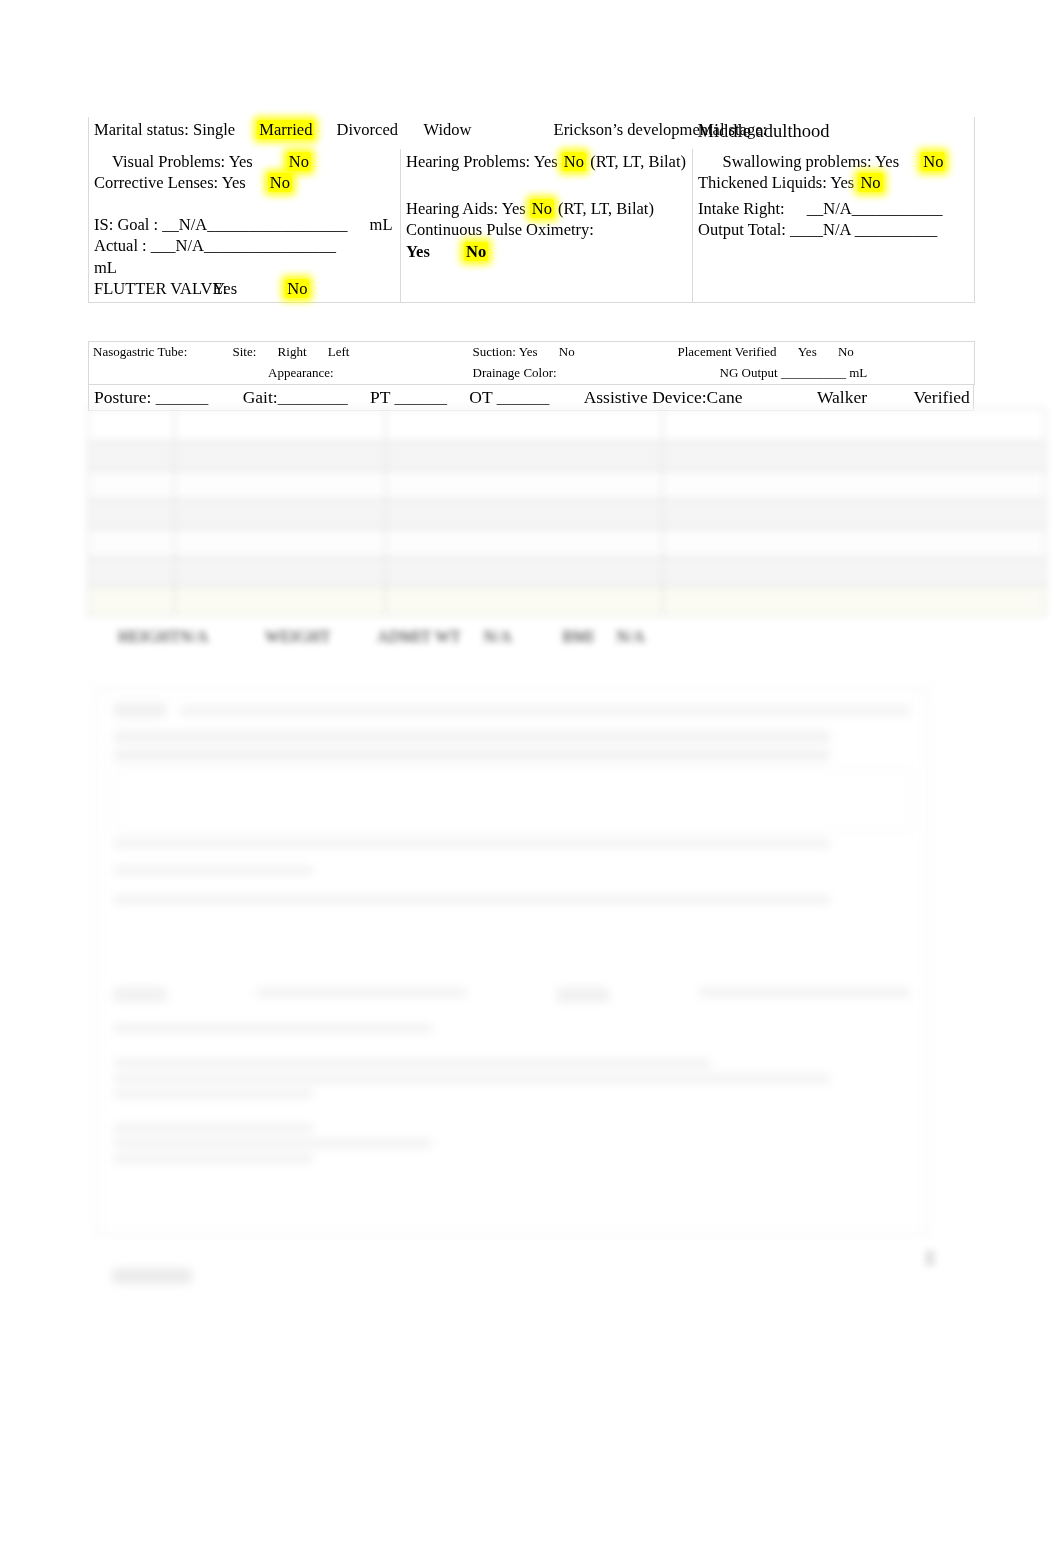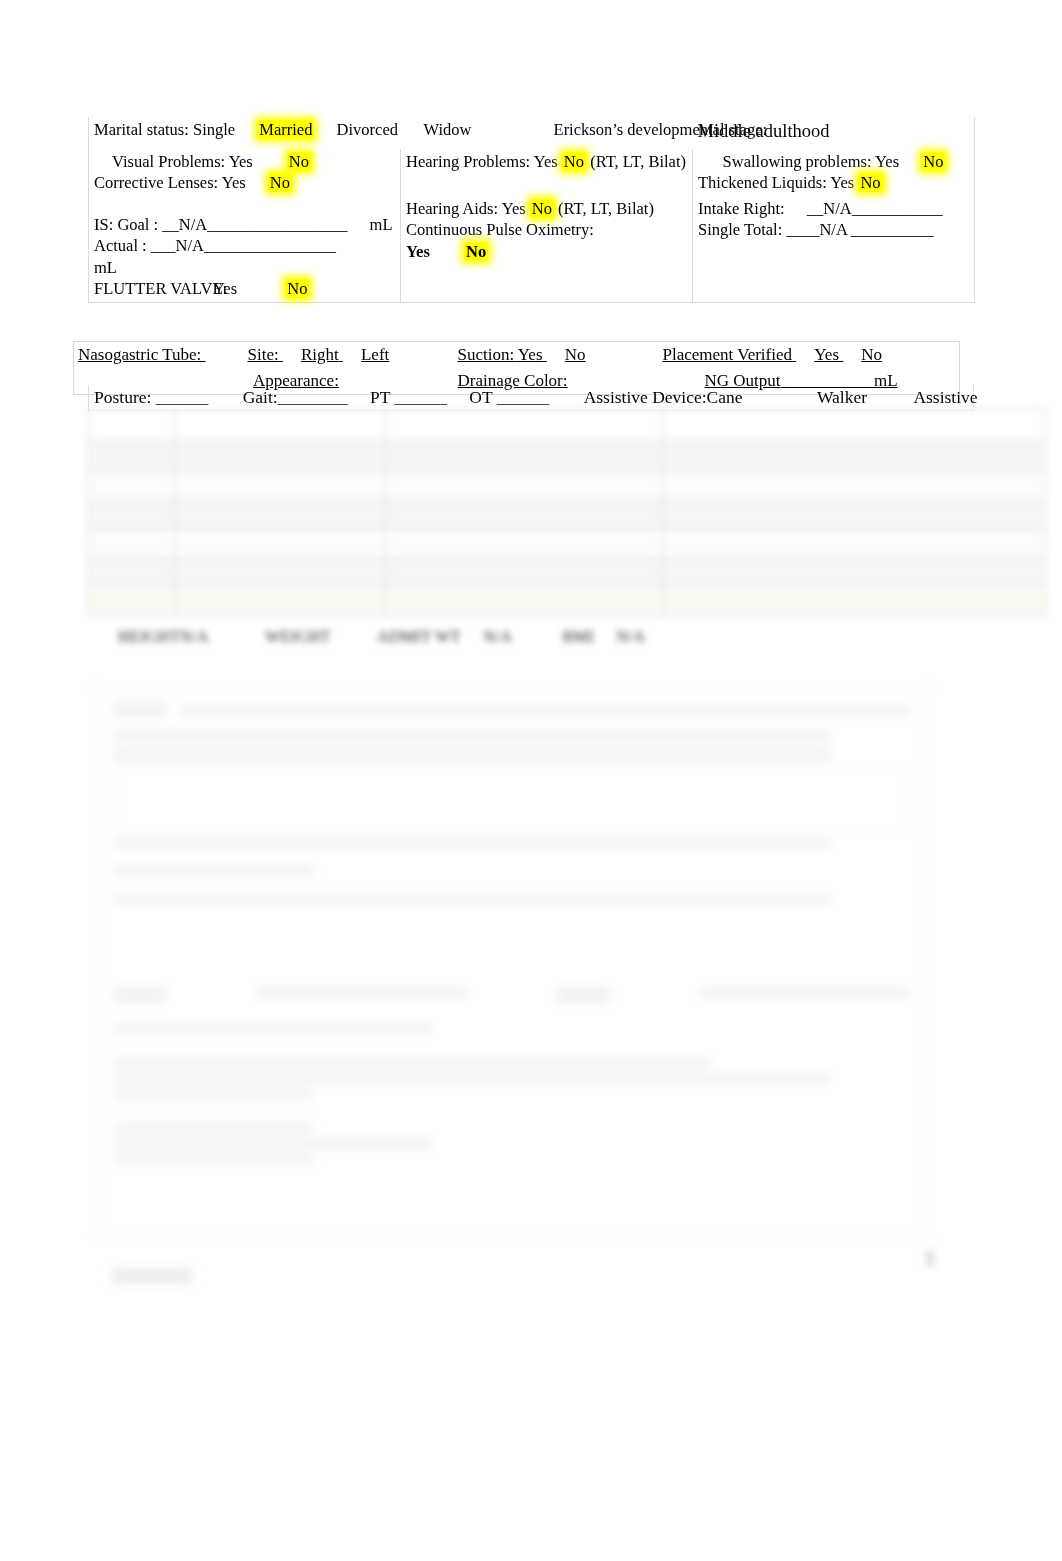--- a/index.html
+++ b/index.html
@@ -40,23 +40,23 @@
     background:#ffff00;
     padding:0 2px;
     border-radius:2px;
     box-shadow:0 0 7px 4px rgba(255,255,0,.85);
   }
   .big{font-size:18.5px;}
   .sp{display:inline-block;}
   .w1{width:18px;} .w2{width:30px;} .w3{width:42px;} .w5{width:70px;}
 
   .ng-table{
-    position:absolute;left:73px;top:341px;width:886px;
+    position:absolute;left:88px;top:341px;width:886px;
     border-collapse:collapse;table-layout:fixed;
-    font-size:17px;line-height:1.3;text-decoration:underline;
+    font-size:13px;line-height:1.3;
   }
   .ng-table td{border:1px solid #d9d9d9;padding:2px 4px;vertical-align:top;}
 
   .posture-row{
     position:absolute;left:88px;top:385px;width:886px;
     font-size:17.5px;
     border:1px solid #d9d9d9;border-top:none;
     padding:2px 5px;box-sizing:border-box;
     white-space:nowrap;
   }
@@ -203,21 +203,21 @@
           <span>Yes</span>
           <span class="sp w2"></span><span class="hl">No</span>
         </div>
       </td>
       <td class="no-t">
         <div style="white-space:nowrap;">
           <span>Intake Right:</span>
           <span class="sp w1"></span><span>__N/A___________</span>
         </div>
         <div style="white-space:nowrap;">
-          <span>Single Total:</span>
+          <span>Output Total:</span>
           <span>____N/A __________</span>
         </div>
       </td>
     </tr>
   </tbody>
     </table>
 
   <table class="ng-table">
     <colgroup>
         <col style="width:380px">
@@ -262,21 +262,21 @@
   <div class="posture-row">
     <span>Posture:</span>
     <span>______</span>
     <span class="sp w2"></span><span>Gait:</span><span>________</span>
     <span class="sp w1"></span><span>PT</span>
     <span>______</span>
     <span class="sp w1"></span><span>OT</span>
     <span>______</span>
     <span class="sp w2"></span><span>Assistive Device:</span><span>Cane</span>
     <span class="sp w5"></span><span>Walker</span>
-    <span class="sp w3"></span><span>Assistive</span>
+    <span class="sp w3"></span><span>Verified</span>
   </div>
 
   <div class="blur-table">
     <table class="bt">
       <colgroup>
           <col style="width:9%">
           <col style="width:22%">
           <col style="width:29%">
           <col style="width:40%">
         </colgroup>

